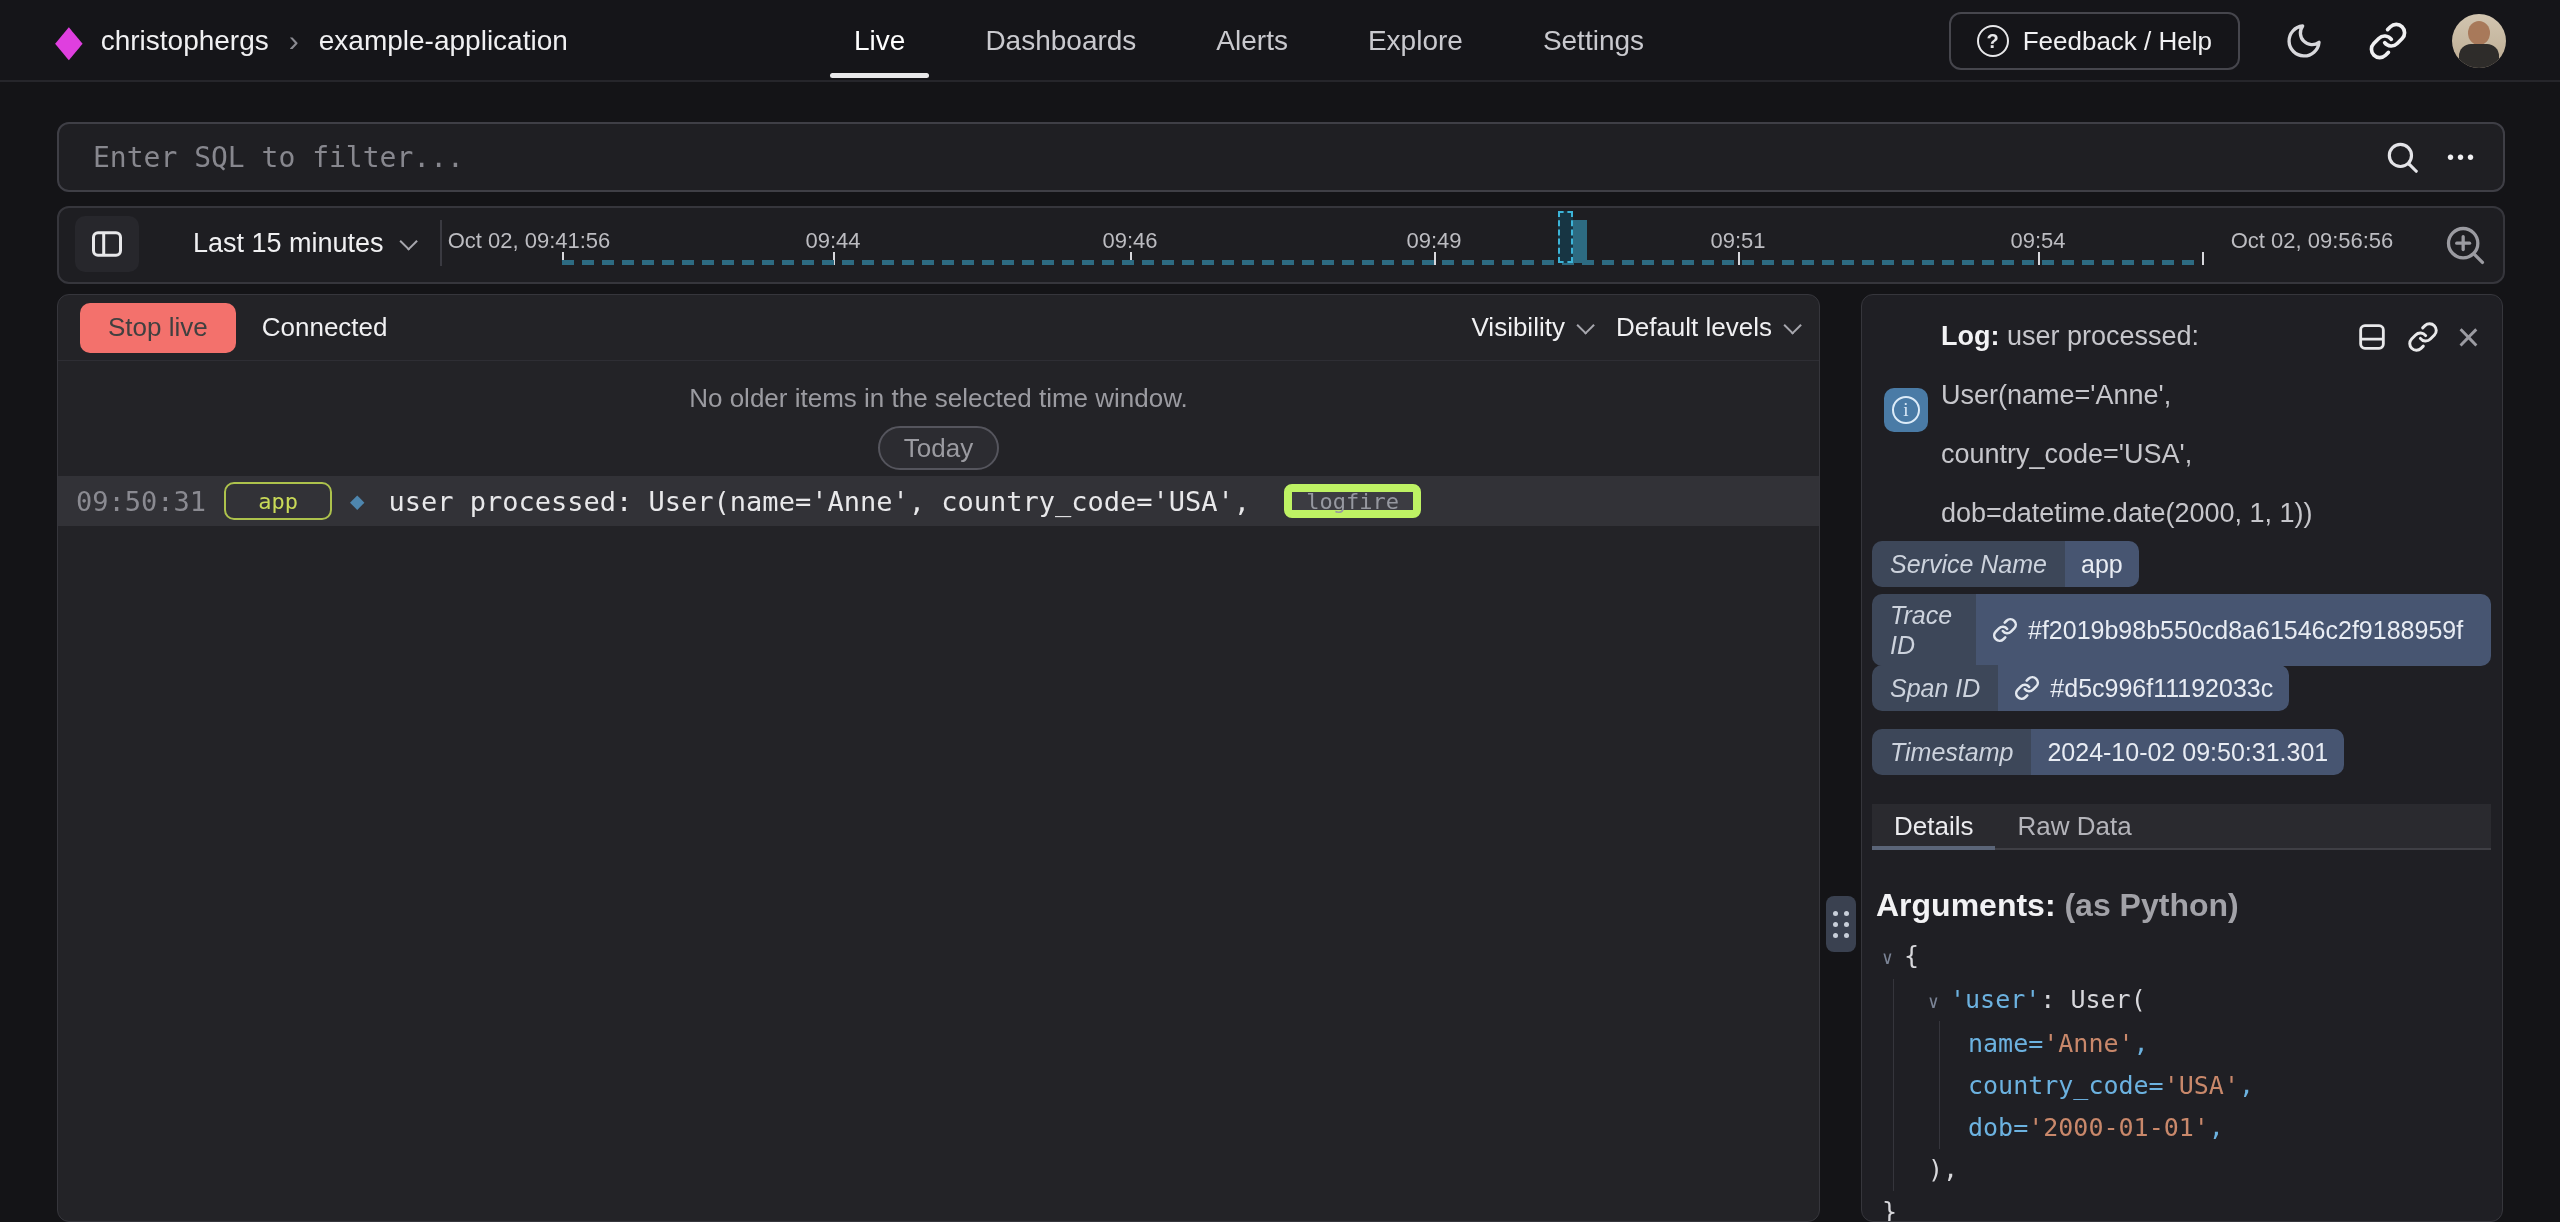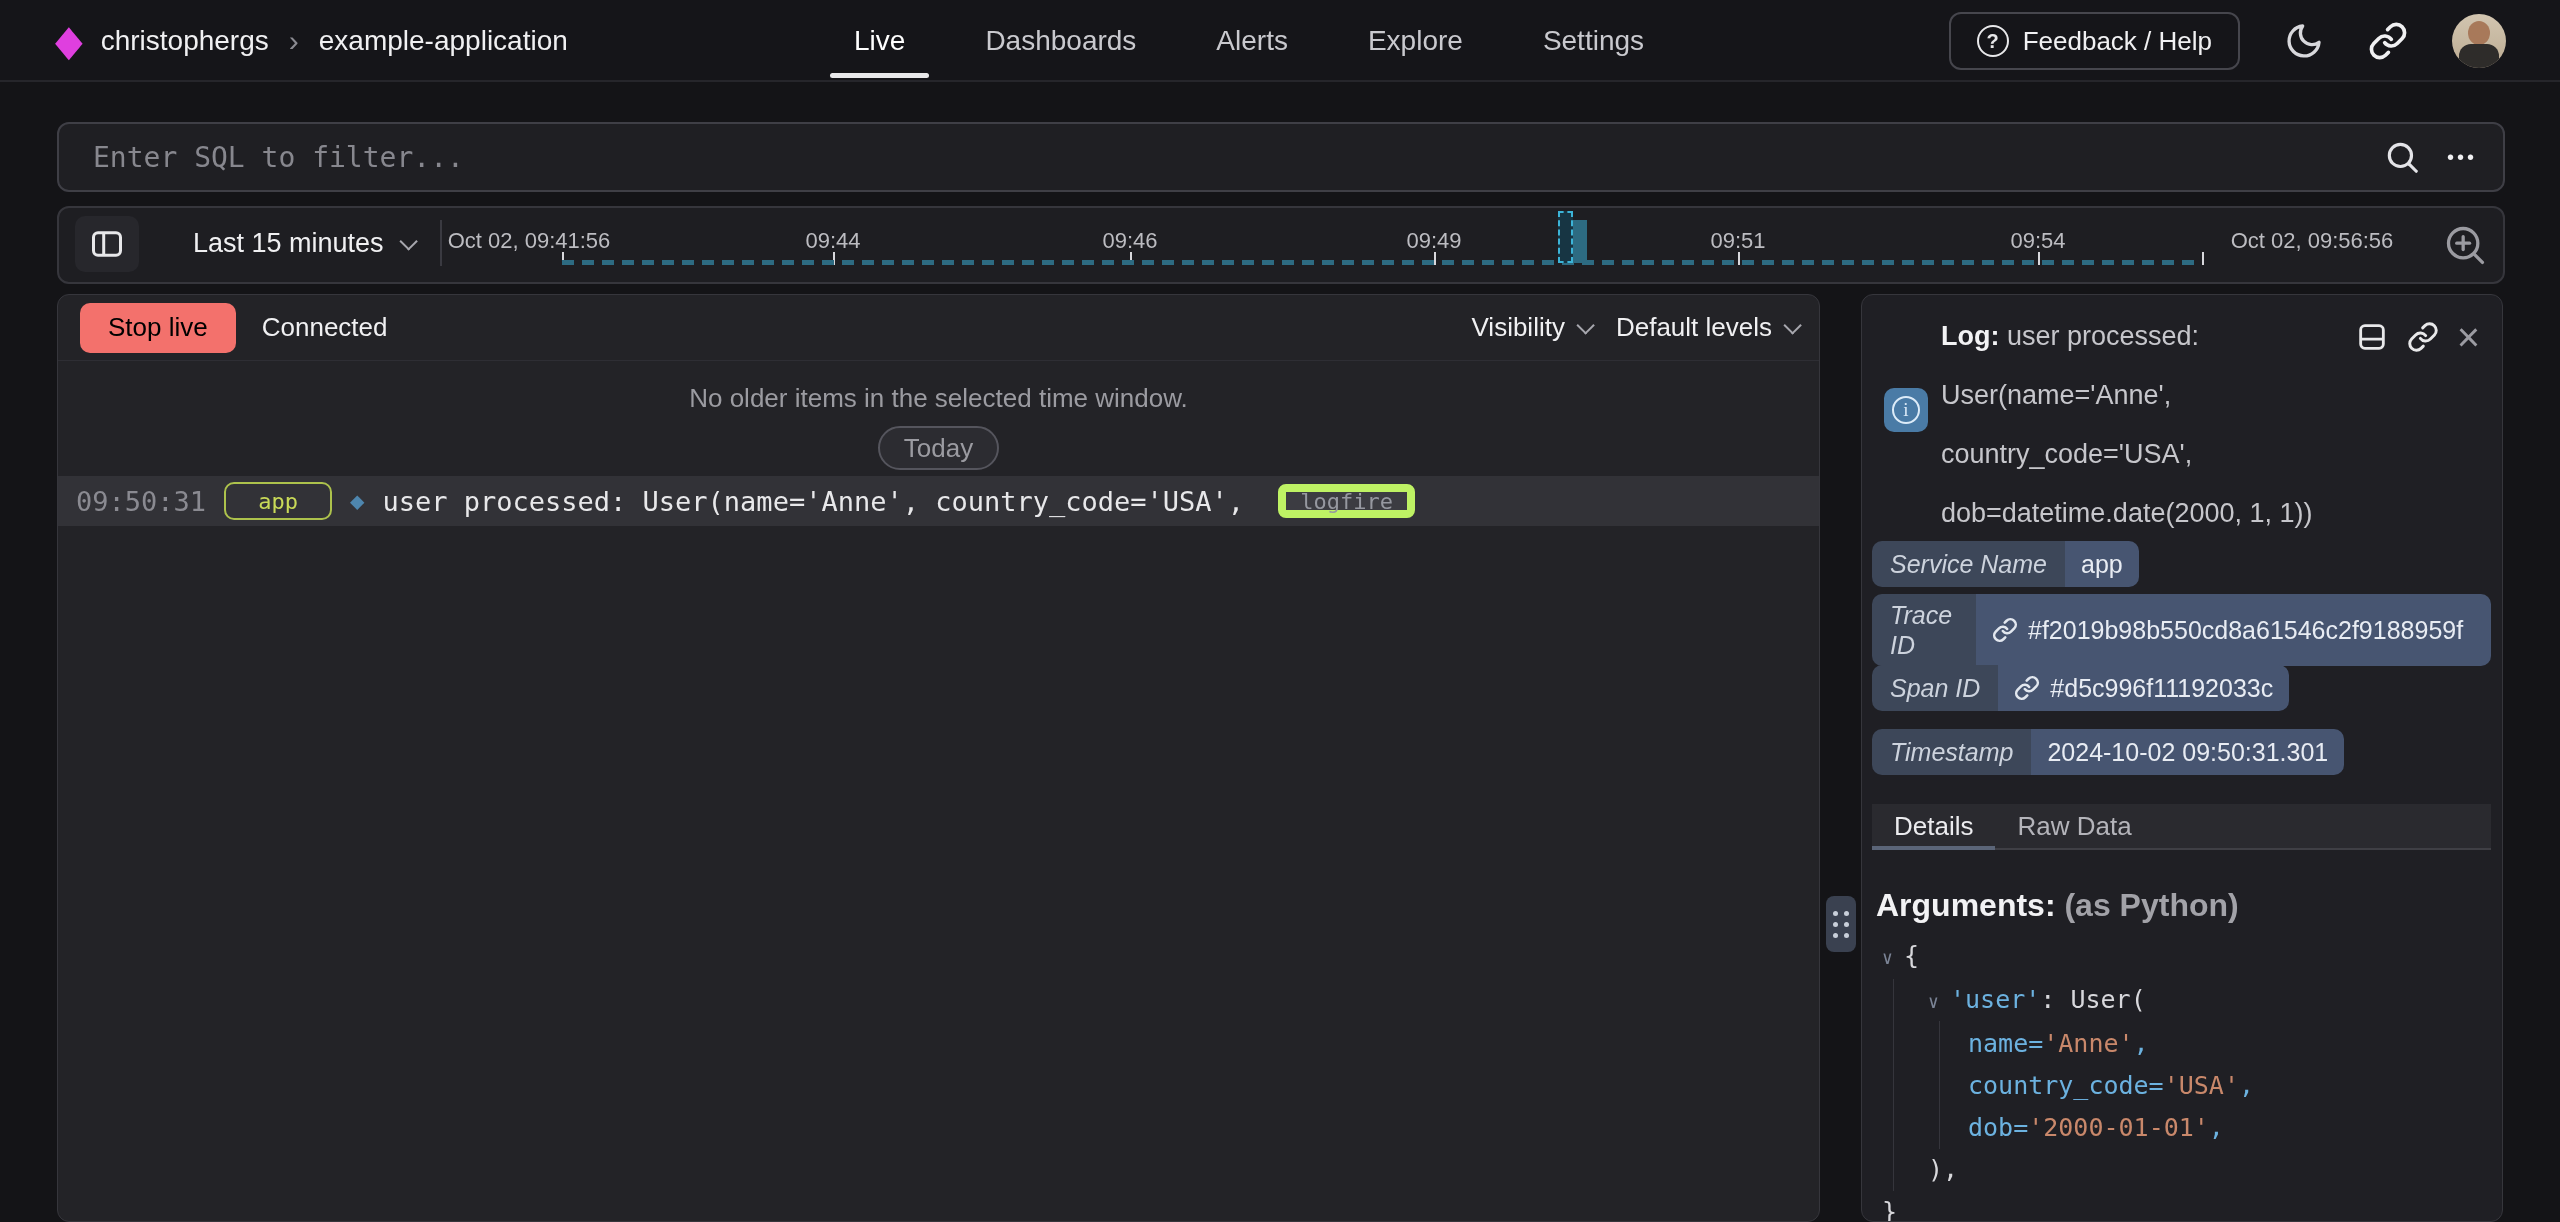--- a/index.html
+++ b/index.html
@@ -57,35 +57,35 @@
                background:repeating-linear-gradient(90deg,#2d6b82 0 12px,transparent 12px 20px); }
   .spike-outline { position:absolute; left:1116px; top:3px; width:15px; height:52px;
                    border:2px dashed #3cb4d8; background:#173543; }
   .spike-solid { position:absolute; left:1131px; top:12px; width:14px; height:43px; background:#2d6b82; }
   .zoom-btn { position:absolute; right:14px; top:14px; width:46px; height:46px; background:none; border:none; cursor:pointer; }
 
   
   .main-panel { position:absolute; left:57px; top:294px; width:1763px; height:928px;
                 background:#232327; border:1px solid #36363c; border-radius:12px; overflow:hidden; }
   .live-header { height:66px; border-bottom:1px solid #2e2e34; display:flex; align-items:center; padding:0 22px; gap:26px; }
-  .stop-live { background:#f3716c; color:#000000; border:none; border-radius:10px; height:50px; padding:0 28px;
+  .stop-live { background:#f3716c; color:#404040; border:none; border-radius:10px; height:50px; padding:0 28px;
                font-size:26px; cursor:pointer; }
   .connected { font-size:26px; color:#f0f0f2; }
   .spacer { flex:1; }
   .dropdown { display:flex; align-items:center; gap:12px; font-size:26px; color:#f0f0f2; cursor:pointer; }
   .notice-block { height:115px; display:flex; flex-direction:column; align-items:center; }
   .notice-text { margin-top:22px; font-size:26px; color:#9b9ba1; }
   .today-btn { margin-top:12px; height:44px; padding:0 24px; border:2px solid #55555d; border-radius:22px;
                background:#2c2c31; color:#9b9ba1; font-size:26px; cursor:pointer; }
   .log-row { height:50px; background:#323237; display:flex; align-items:center; padding:0 18px; gap:18px; cursor:pointer; }
   .log-time { font-size:27px; color:#8a8a91; }
   .svc-badge { width:108px; height:38px; border:2px solid #adc24c; border-radius:10px; color:#c9da58;
                font-size:22px; display:flex; align-items:center; justify-content:center; }
   .log-diamond { color:#4e86ae; font-size:24px; line-height:1; }
-  .log-msg { font-size:27px; color:#e8e8ea; white-space:pre; }
+  .log-msg { font-size:27px; color:#e8e8ea; white-space:pre;margin-left:6px; }
   .scope-chip { height:34px; padding:0 14px; border:8px solid #bef264; border-radius:8px; background:#3c3c42;
                 color:#9698a0; font-size:22px; display:flex; align-items:center; }
 
   
   .drag-handle { position:absolute; left:1826px; top:896px; width:30px; height:56px; background:#3a4150;
                  border-radius:8px; display:flex; align-items:center; justify-content:center; cursor:col-resize; }
   .dots { display:grid; grid-template-columns:repeat(2,5px); grid-template-rows:repeat(3,5px); gap:6px; }
   .dots i { width:5px; height:5px; border-radius:50%; background:#c9cfda; }
 
   

